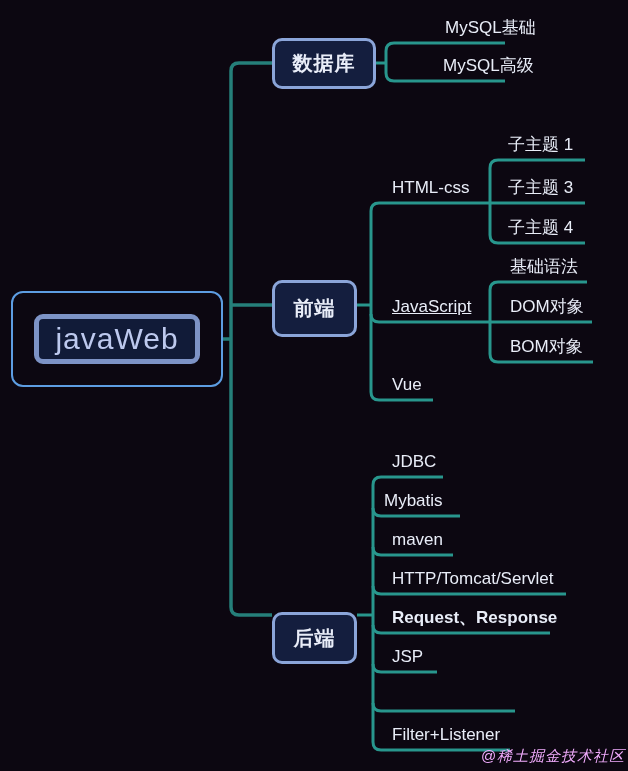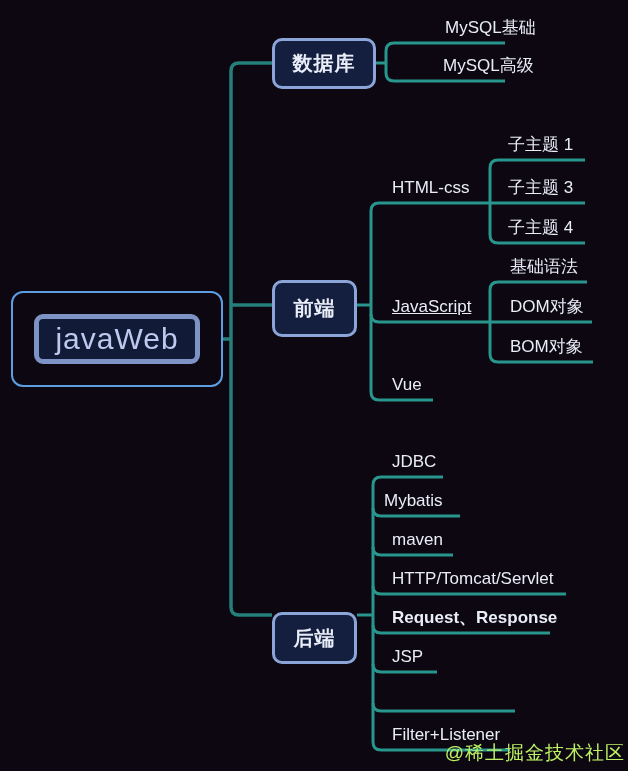--- a/index.html
+++ b/index.html
@@ -44,21 +44,21 @@
     display:flex;align-items:center;justify-content:center;
     color:#bdc9ee;font-size:30px;letter-spacing:1px;
   }
 
   .topic{
     position:absolute;height:26px;line-height:26px;
     color:#e9edf8;font-size:17px;white-space:nowrap;cursor:pointer;
   }
   .watermark{
     position:absolute;right:3px;bottom:5px;
-    color:#bef264;font-size:19px;letter-spacing:1px;
+    color:#f0abfc;font-size:15px;letter-spacing:1px;font-style:italic;
   }
 </style>
 </head>
 <body>
 
 <div id="stage">
 
   <svg id="wires" viewBox="0 0 628 771" xmlns="http://www.w3.org/2000/svg">
 
     <path class="spine" d="M221,339 L231,339"></path>

